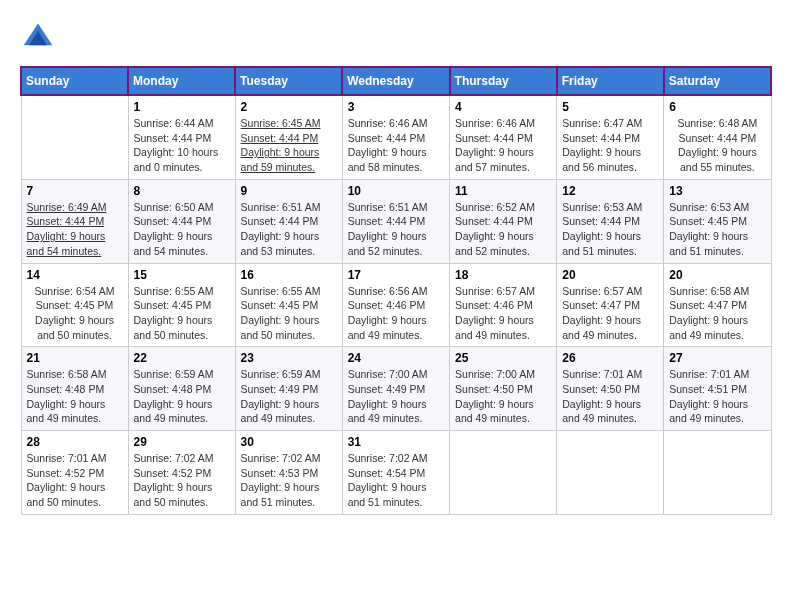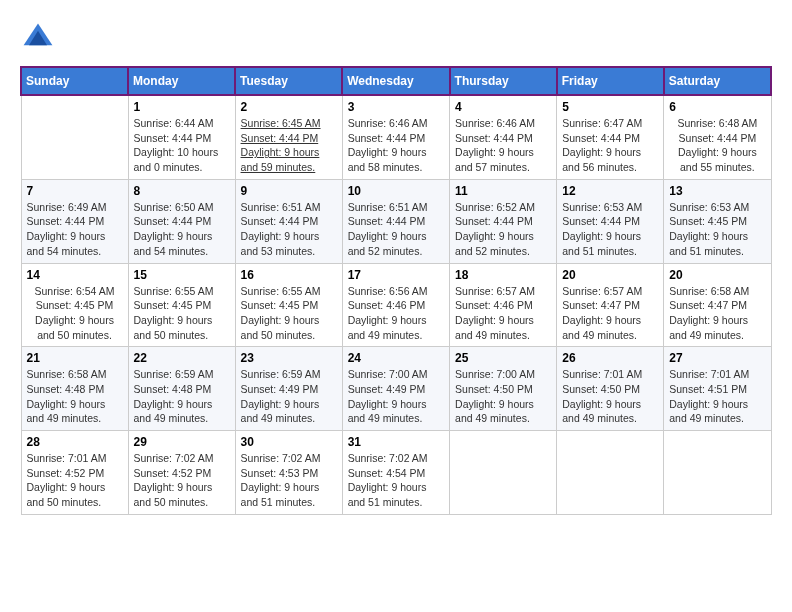--- a/index.html
+++ b/index.html
@@ -158,21 +158,21 @@
           <span class="day-num">6</span>
           <div class="day-info" style="white-space: pre-line; text-align: center;">Sunrise: 6:48 AM
 Sunset: 4:44 PM
 Daylight: 9 hours
 and 55 minutes.</div>
         </td>
       </tr>
       <tr>
         <td>
           <span class="day-num">7</span>
-          <div class="day-info" style="white-space: pre-line;">Sunrise: 6:49 AM
+          <div class="day-info" style="white-space: pre-line; text-decoration: underline;">Sunrise: 6:49 AM
 Sunset: 4:44 PM
 Daylight: 9 hours
 and 54 minutes.</div>
         </td>
         <td>
           <span class="day-num">8</span>
           <div class="day-info" style="white-space: pre-line;">Sunrise: 6:50 AM
 Sunset: 4:44 PM
 Daylight: 9 hours
 and 54 minutes.</div>

